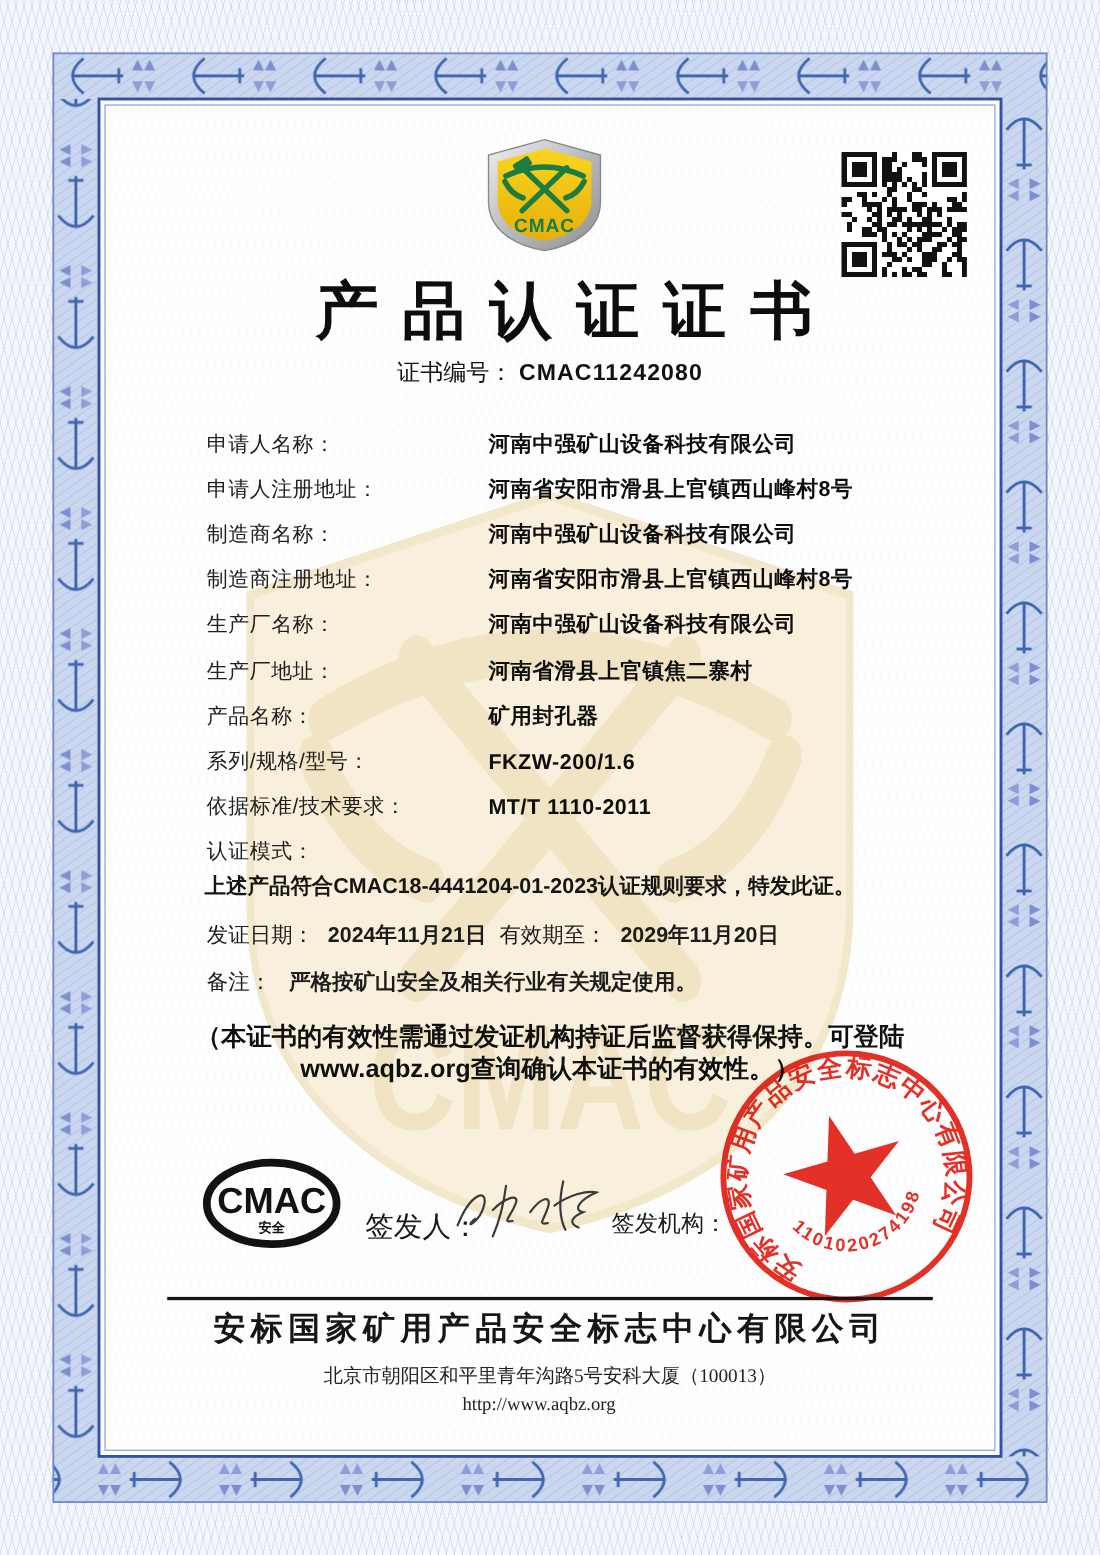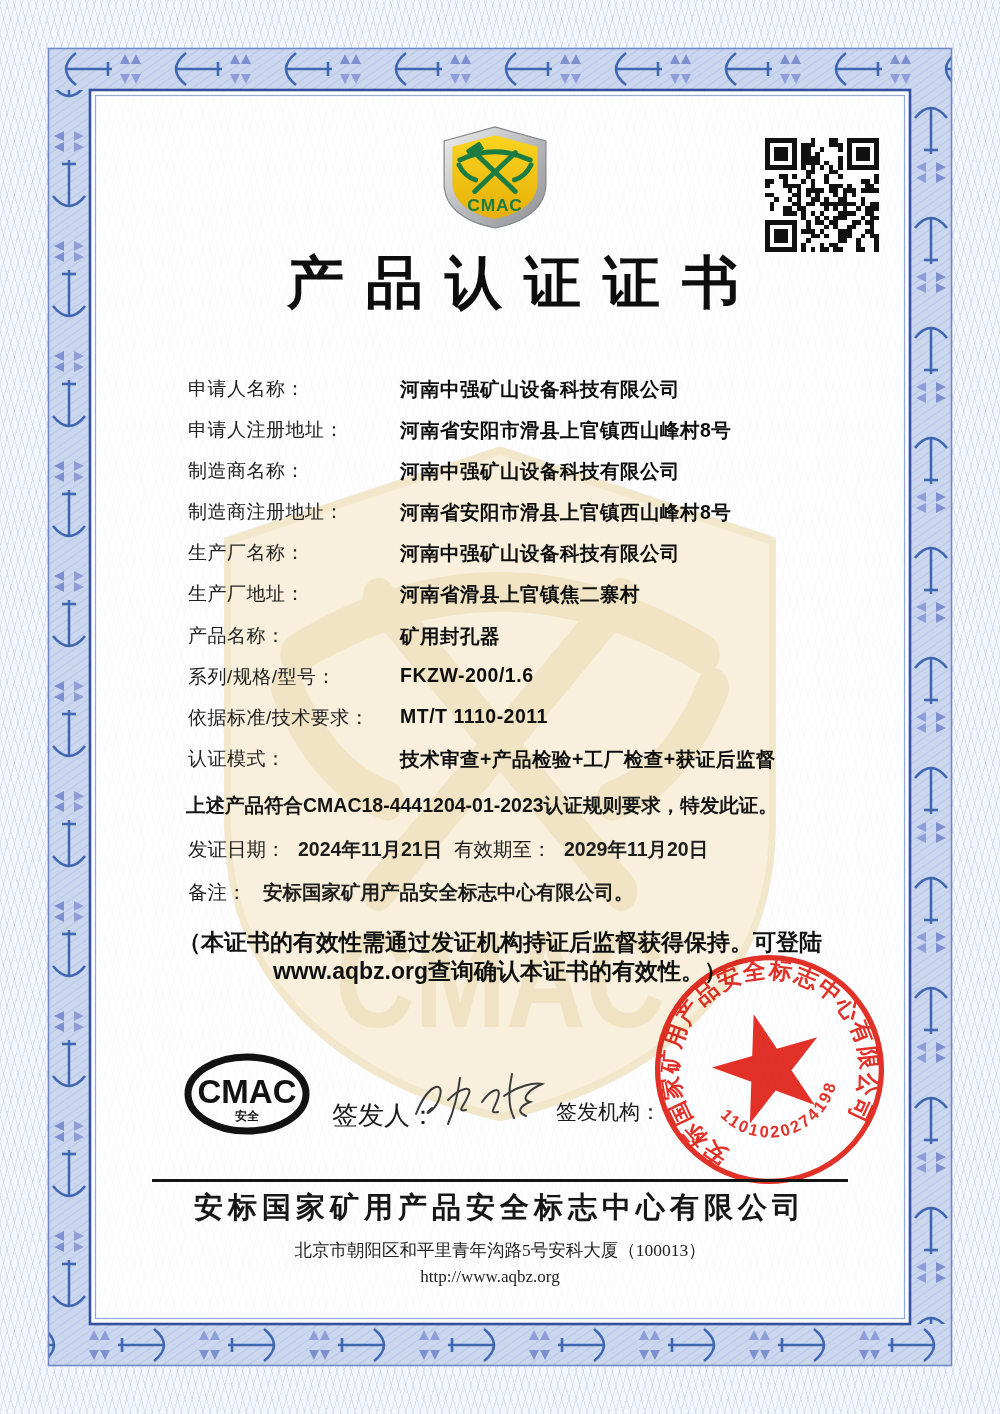--- a/index.html
+++ b/index.html
@@ -17,21 +17,21 @@
   .content{position:absolute;left:90px;top:90px;width:820px;height:1234px;}
   .abs{position:absolute;}
   .logo-shield{left:345px;top:34px;}
   .qr{left:675px;top:48px;}
   .title{left:0;top:155px;width:820px;text-align:center;font-size:57px;font-weight:900;
          letter-spacing:22px;margin-right:-22px;color:#0d0d0d;
          font-family:"Liberation Serif","DejaVu Serif",serif;padding-left:24px;}
   .certline{left:0;top:234px;width:820px;text-align:center;font-size:21px;color:#111;}
   .certline .num{font-weight:600;letter-spacing:1px;}
   .fields{left:98px;top:286px;width:700px;}
-  .field-row{display:flex;align-items:flex-start;height:41.1px;}
+  .field-row{display:flex;align-items:flex-end;height:41.1px;gap:44px;}
   .field-label{width:212px;font-size:19px;letter-spacing:.5px;color:#202020;flex:none;}
   .field-value{font-size:19.5px;font-weight:700;letter-spacing:.5px;color:#0e0e0e;}
   .statement{left:96px;top:702px;font-size:19.5px;font-weight:600;color:#151515;}
   .dates{left:0;top:746px;width:948px;height:26px;}
   .dates span{position:absolute;font-size:19.5px;}
   .d-il{left:98px;} .d-iv{left:208px;font-weight:700;}
   .d-el{left:364px;} .d-ev{left:474px;font-weight:700;}
   .remark{left:0;top:789px;width:820px;height:26px;}
   .remark span{position:absolute;font-size:19.5px;}
   .r-l{left:98px;} .r-v{left:173px;font-weight:700;}
@@ -430,20 +430,24 @@
         <rect x="1" y="24" width="1" height="1" fill="#111"></rect>
         <rect x="2" y="24" width="1" height="1" fill="#111"></rect>
         <rect x="3" y="24" width="1" height="1" fill="#111"></rect>
         <rect x="4" y="24" width="1" height="1" fill="#111"></rect>
         <rect x="5" y="24" width="1" height="1" fill="#111"></rect>
         <rect x="6" y="24" width="1" height="1" fill="#111"></rect>
       </svg>
 
     <div class="abs title">产品认证证书</div>
 
+    <div class="abs certline">
+      <span>证书编号：</span>
+      <span class="num">CMAC11242080</span>
+    </div>
 
     <div class="abs fields">
       <div class="field-row">
         <span class="field-label">申请人名称：</span>
         <span class="field-value">河南中强矿山设备科技有限公司</span>
       </div>
       <div class="field-row">
         <span class="field-label">申请人注册地址：</span>
         <span class="field-value">河南省安阳市滑县上官镇西山峰村8号</span>
       </div>
@@ -470,36 +474,35 @@
       <div class="field-row">
         <span class="field-label">系列/规格/型号：</span>
         <span class="field-value">FKZW-200/1.6</span>
       </div>
       <div class="field-row">
         <span class="field-label">依据标准/技术要求：</span>
         <span class="field-value">MT/T 1110-2011</span>
       </div>
       <div class="field-row">
         <span class="field-label">认证模式：</span>
-        <span class="field-value">技术审查+产品检验+工厂检查+获证后监督</span>
       </div>
     </div>
 
     <div class="abs statement">上述产品符合CMAC18-4441204-01-2023认证规则要求，特发此证。</div>
 
     <div class="abs dates">
       <span class="d-il">发证日期：</span>
       <span class="d-iv">2024年11月21日</span>
       <span class="d-el">有效期至：</span>
       <span class="d-ev">2029年11月20日</span>
     </div>
 
     <div class="abs remark">
       <span class="r-l">备注：</span>
-      <span class="r-v">安标国家矿用产品安全标志中心有限公司。</span>
+      <span class="r-v">严格按矿山安全及相关行业有关规定使用。</span>
     </div>
 
     <div class="abs note">
       <div>（本证书的有效性需通过发证机构持证后监督获得保持。可登陆</div>
       <div>www.aqbz.org查询确认本证书的有效性。）</div>
     </div>
 
     <svg class="abs oval-mark" width="134" height="88" viewBox="0 0 134 88">
       <ellipse cx="67" cy="44" rx="59" ry="37" fill="none" stroke="#121212" stroke-width="7"></ellipse>
       <text x="67" y="53" text-anchor="middle" font-size="33" font-weight="bold" fill="#121212" font-family="Liberation Sans, sans-serif">CMAC</text>

